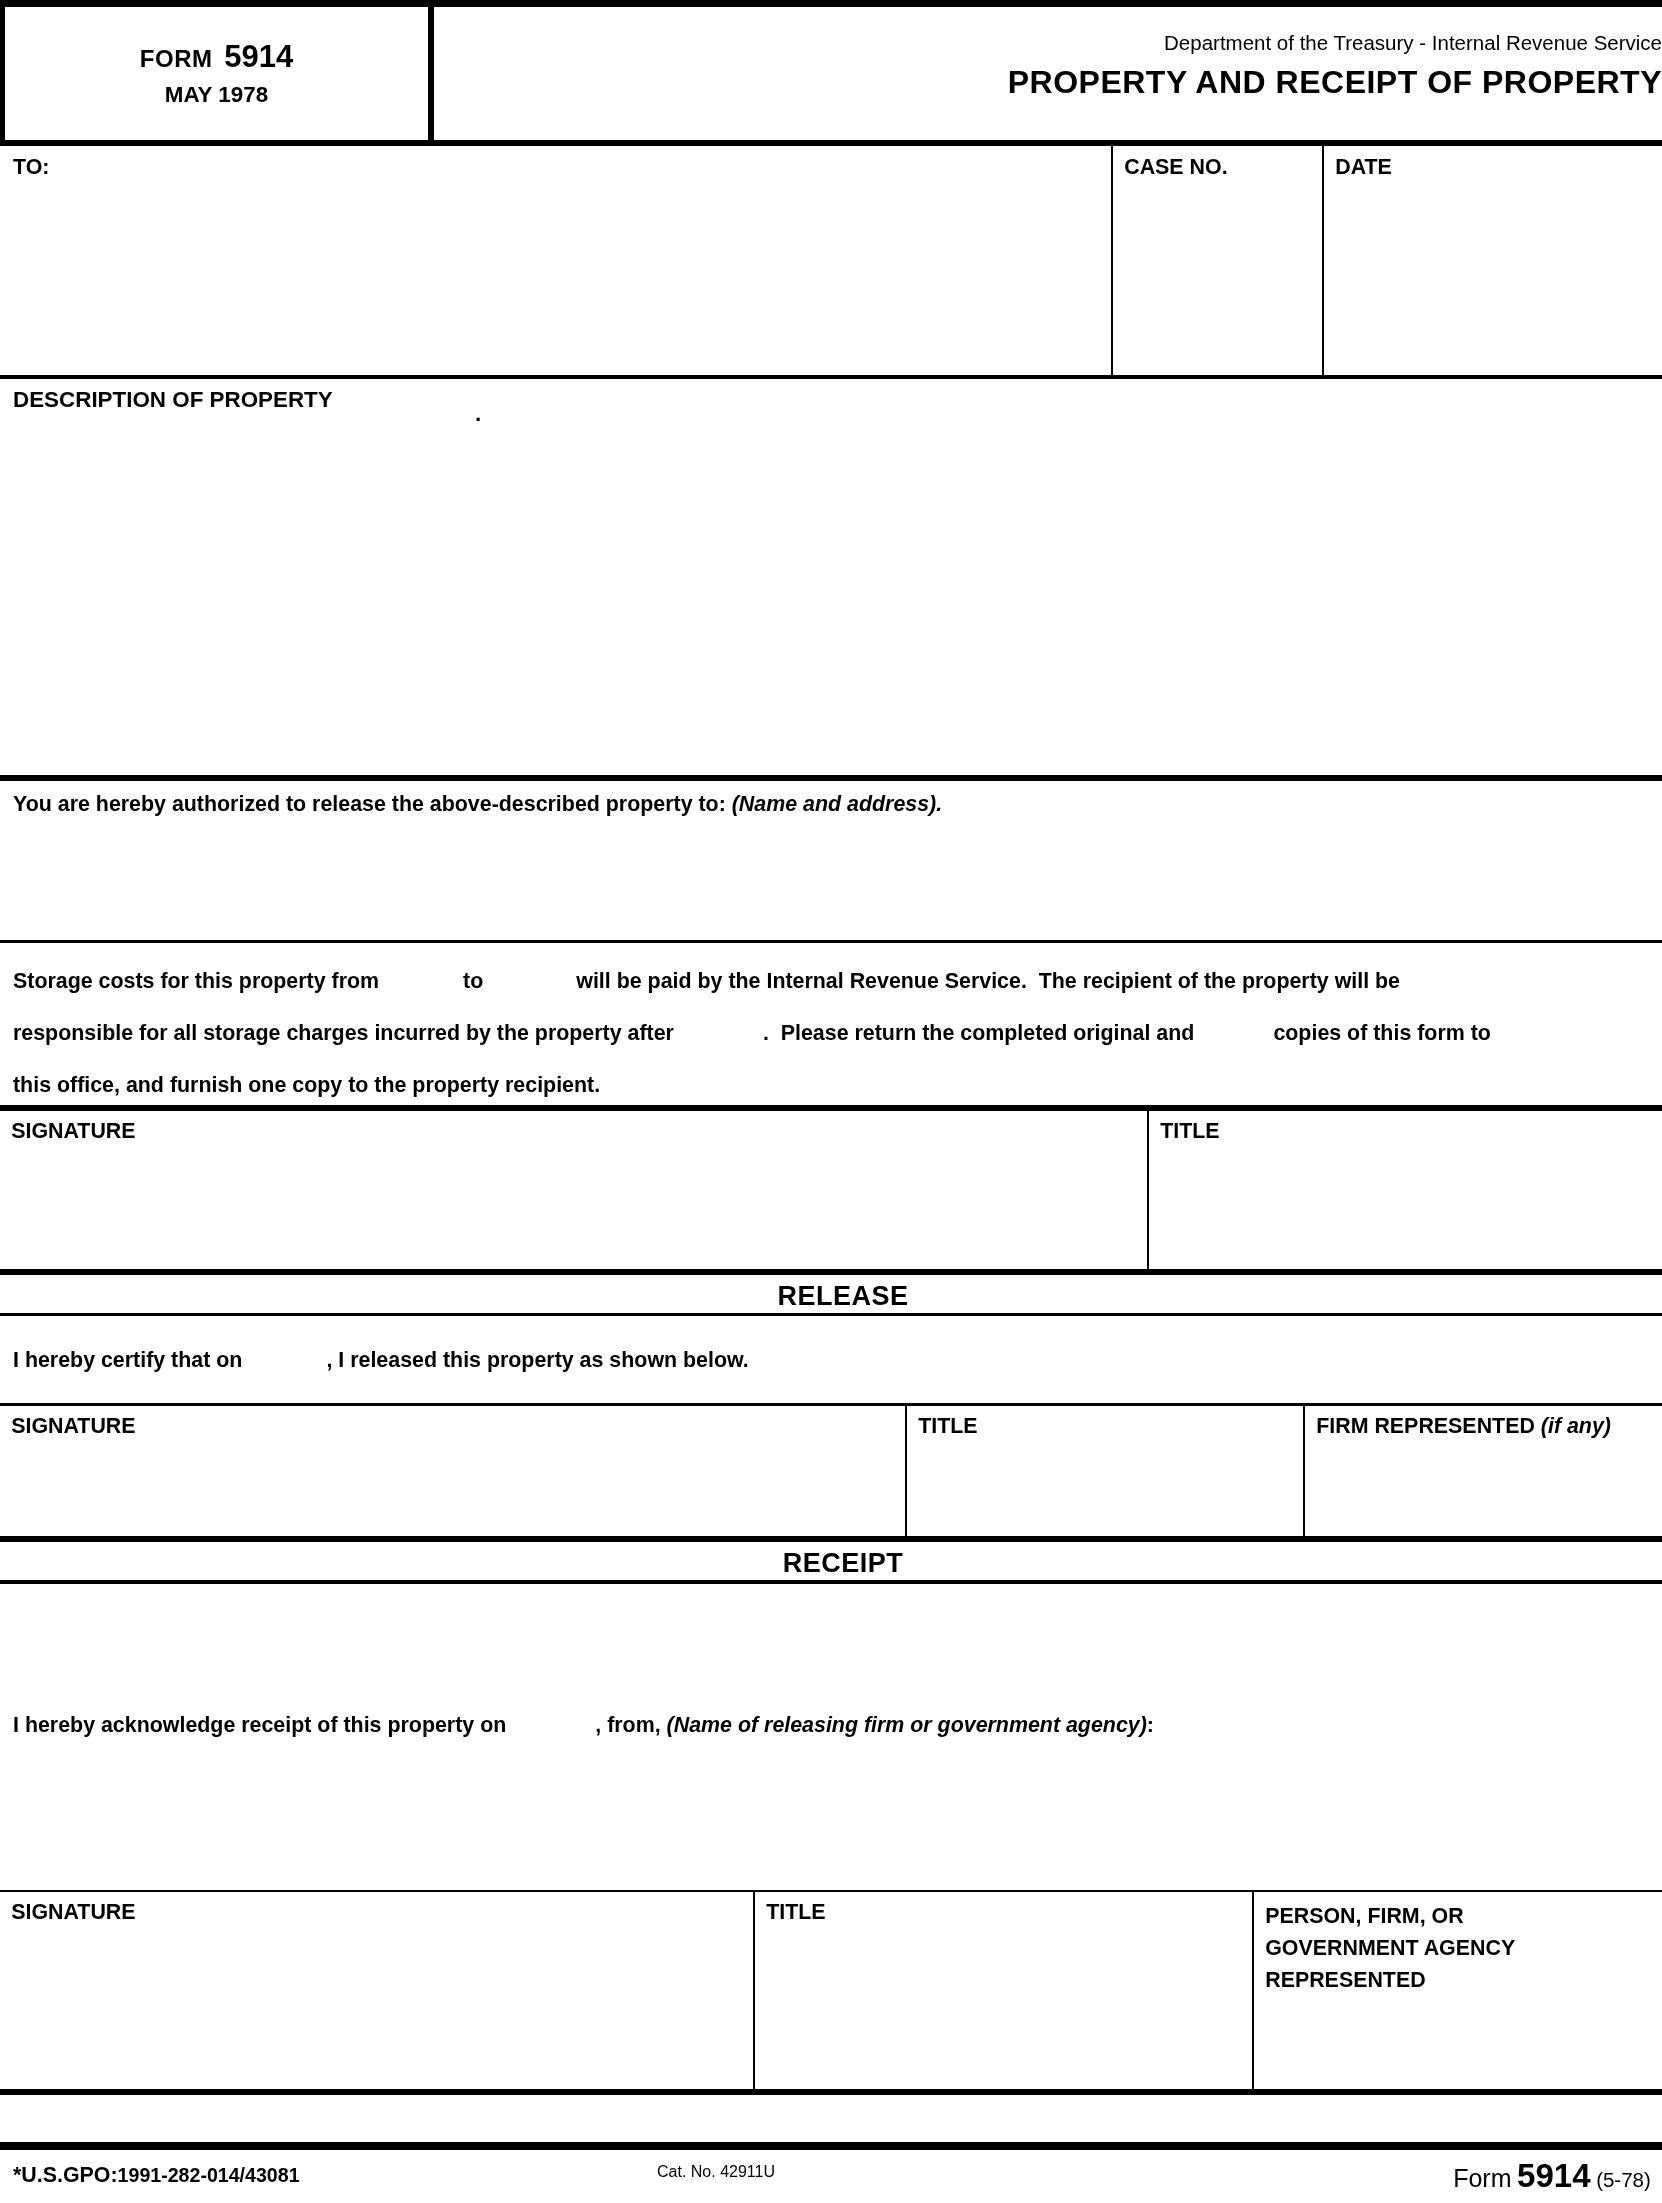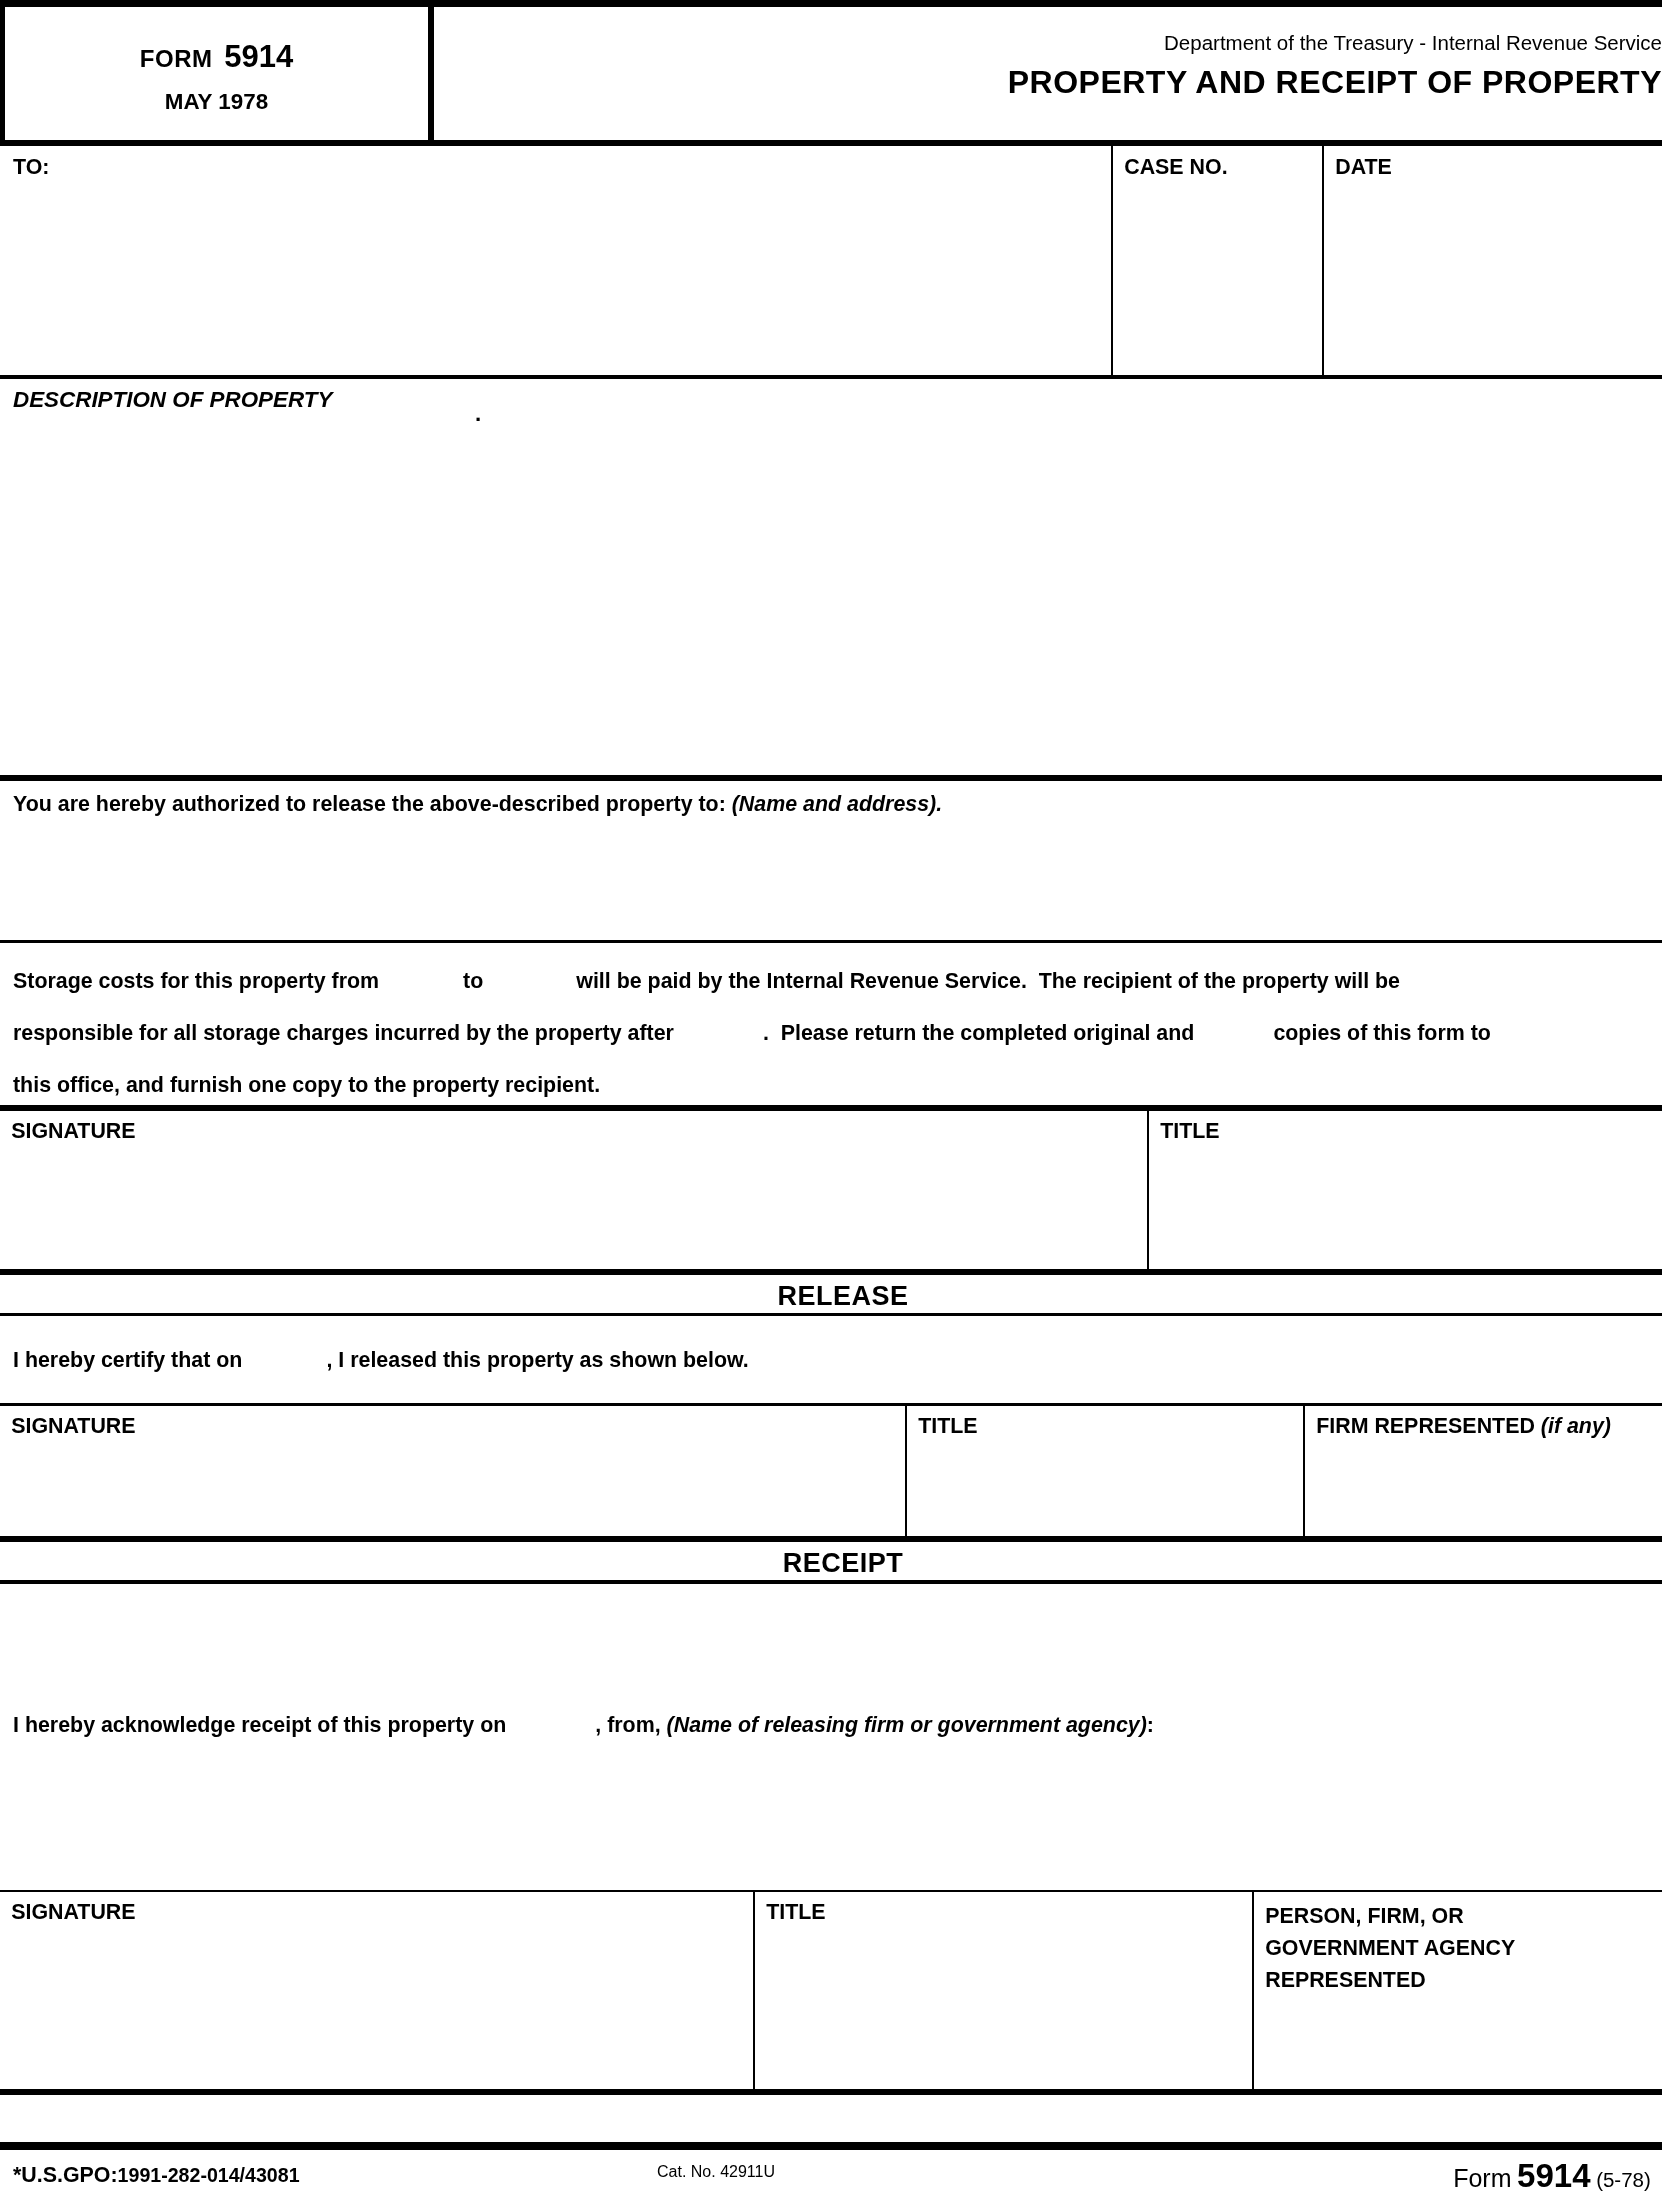--- a/index.html
+++ b/index.html
@@ -25,41 +25,41 @@
   .header-left {
     width: 434px;
     border-left: 5.6px solid #000;
     border-right: 6.5px solid #000;
     text-align: center;
     padding-top: 32px;
   }
   .form-no-line { font-weight: bold; }
   .form-no-line .w1 { font-size: 24px; letter-spacing: 0.5px; }
   .form-no-line .w2 { font-size: 31px; margin-left: 7.5px; }
-  .rev-line { font-weight: bold; font-size: 22.4px; margin-top: 14px; }
+  .rev-line { font-weight: bold; font-size: 22.4px; margin-top: 7px; }
   .header-right { flex: 1; text-align: right; padding-top: 24px; }
   .dept-line { font-size: 20.5px; }
   .main-title { font-size: 32px; font-weight: bold; margin-top: 9.3px; letter-spacing: 0.5px; }
 
   
   .to-row { position: relative; height: 233px; border-bottom: 4.7px solid #000; }
   .to-label { position: absolute; top: 9.3px; left: 13px; font-size: 21.4px; font-weight: bold; }
   .case-box {
     position: absolute; top: 0; bottom: 0; left: 1111px; width: 211px;
     border-left: 2.8px solid #000; padding: 9.3px 11.2px;
   }
   .date-box {
     position: absolute; top: 0; bottom: 0; left: 1322px; right: 0;
     border-left: 2.8px solid #000; padding: 9.3px 11.2px;
   }
   .cell-label { font-size: 21.4px; font-weight: bold; }
 
   
   .desc-row { position: relative; height: 402px; border-bottom: 6.5px solid #000; }
-  .desc-label { position: absolute; top: 7.5px; left: 13px; font-size: 22.4px; font-weight: bold; font-style: italic; }
+  .desc-label { position: absolute; top: 7.5px; left: 13px; font-size: 22.4px; font-weight: bold; }
   .stray-dot { position: absolute; top: 22.4px; left: 475px; font-size: 22.4px; font-weight: bold; }
 
   
   .auth-row { height: 162px; border-bottom: 3.7px solid #000; padding: 9.3px 13px; }
   .bodytext { font-size: 21.4px; font-weight: bold; line-height: 28px; }
   .it { font-style: italic; }
 
   
   .storage-row { height: 168px; border-bottom: 6.5px solid #000; padding: 24px 13px 0 13px; }
   .storage-line { font-size: 21.4px; font-weight: bold; line-height: 28px; margin-bottom: 24px; }

